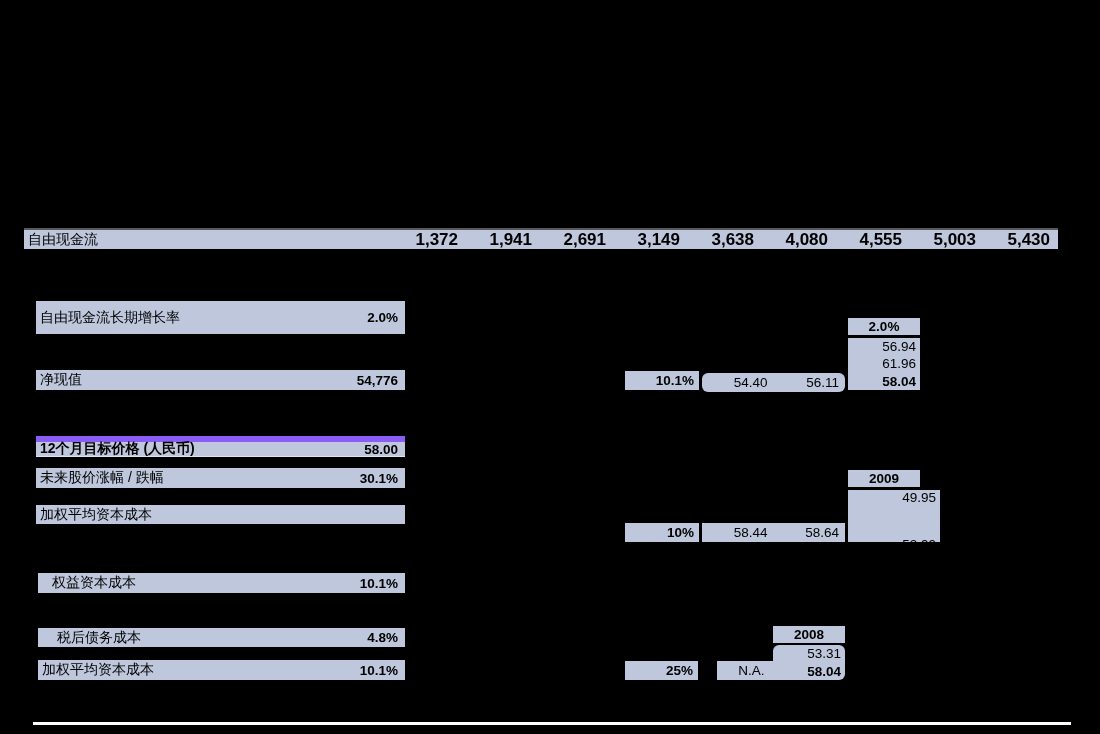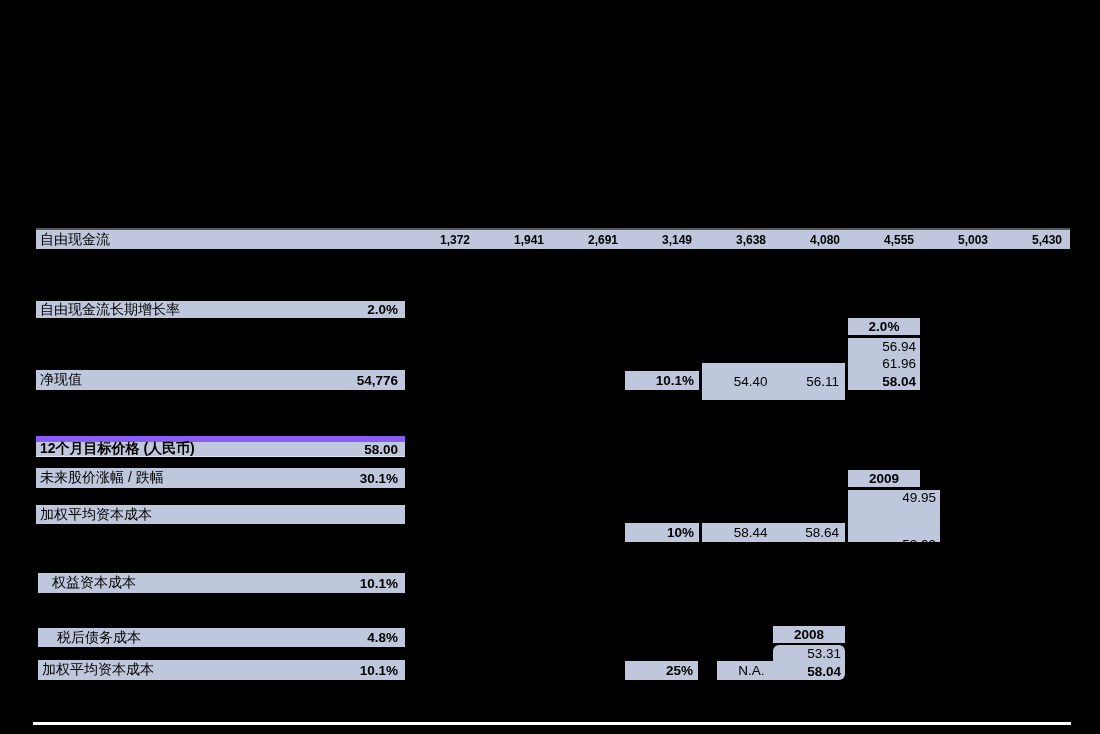--- a/index.html
+++ b/index.html
@@ -30,33 +30,33 @@
     font-weight: bold;
     font-size: 13.5px;
     padding-right: 7px;
     white-space: nowrap;
   }
   .bold-lbl .lbl { font-weight: bold; }
   .indent-sm .lbl { padding-left: 14px; }
   .indent-md .lbl { padding-left: 19px; }
 
   
-  #fcf-row { left: 36px; top: 228px; width: 1034px; height: 21px; border-top: 2px solid #595959; }
+  #fcf-row { left: 24px; top: 228px; width: 1034px; height: 21px; border-top: 2px solid #595959; }
   .fcf-num {
     width: 74px;
     flex: none;
     text-align: right;
     padding-right: 8px;
     font-weight: bold;
-    font-size: 12px;
+    font-size: 17px;
   }
   #fcf-row .lbl { flex: 1; }
 
   
-  #growth-row   { left: 36px; top: 301px; width: 369px; height: 17px; }
+  #growth-row   { left: 36px; top: 301px; width: 369px; height: 33px; }
   #npv-row      { left: 36px; top: 370px; width: 369px; height: 20px; }
   #target-row   { left: 36px; top: 436px; width: 369px; height: 21px;
                   border-top: 6px solid #8b5cf6; border-bottom: 1px solid #dce3f2; }
   #upside-row   { left: 36px; top: 468px; width: 369px; height: 20px; }
   #waccmid-row  { left: 36px; top: 505px; width: 369px; height: 19px; }
   #coe-row      { left: 38px; top: 573px; width: 367px; height: 20px; }
   #cod-row      { left: 38px; top: 628px; width: 367px; height: 19px; }
   #waccbot-row  { left: 38px; top: 660px; width: 367px; height: 20px; }
 
   
@@ -73,21 +73,21 @@
   .midblock > div {
     flex: 1; display: flex; align-items: center;
     justify-content: flex-end; padding-right: 6px;
   }
   .midblock > .centered { justify-content: center; padding-right: 0; }
 
   
   #t1-head    { left: 848px; top: 318px; width: 72px; height: 17px; }
   #t1-col     { left: 848px; top: 338px; width: 72px; height: 52px; }
   #t1-rowhead { left: 625px; top: 371px; width: 74px; height: 19px; }
-  #t1-mid     { left: 702px; top: 363px; width: 143px; height: 37px; }
+  #t1-mid     { left: 702px; top: 373px; width: 143px; height: 19px; border-radius: 6px; }
 
   
   #t2-head    { left: 848px; top: 470px; width: 72px; height: 17px; }
   #t2-col     { left: 848px; top: 490px; width: 92px; height: 52px; gap: 32px; }
   #t2-rowhead { left: 625px; top: 523px; width: 74px; height: 19px; }
   #t2-mid     { left: 702px; top: 523px; width: 143px; height: 19px; }
 
   
   #t3-head    { left: 773px; top: 626px; width: 72px; height: 17px; }
   #t3-col     { left: 773px; top: 645px; width: 72px; height: 35px; border-radius: 6px; }

